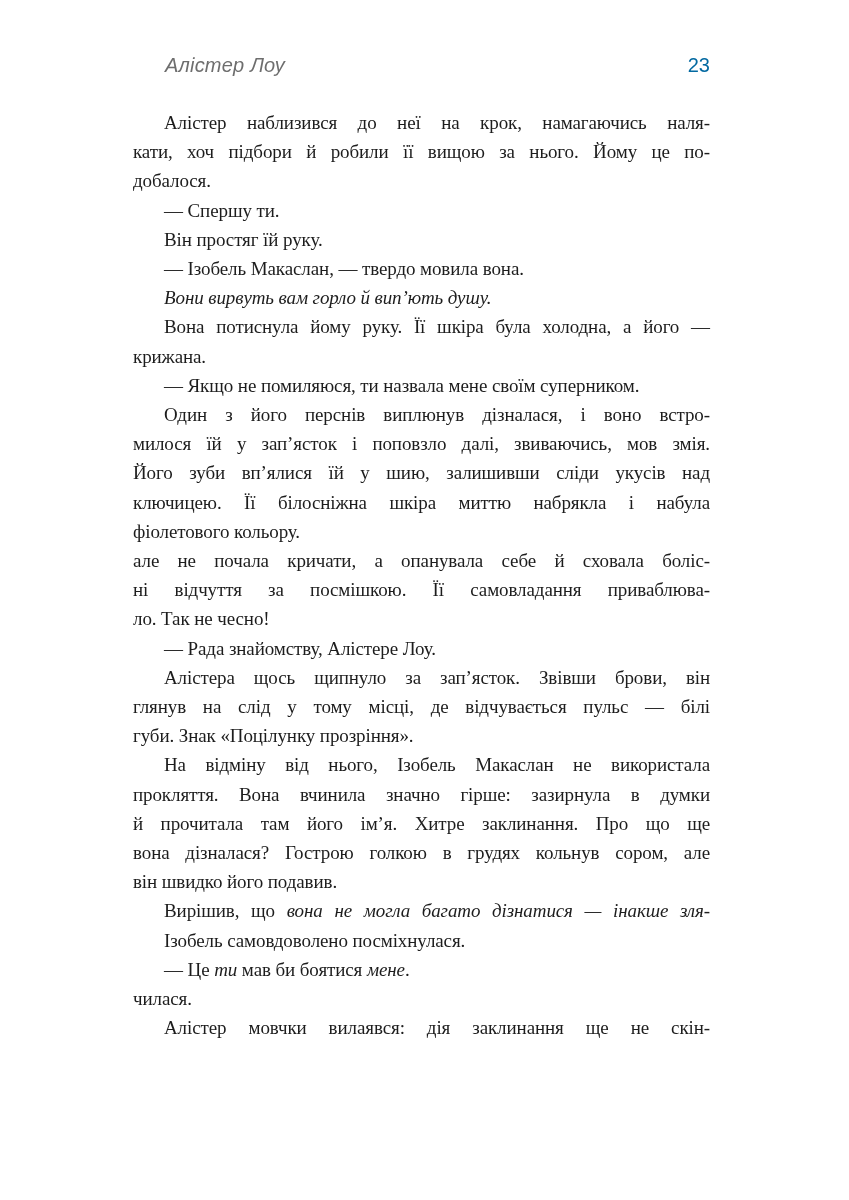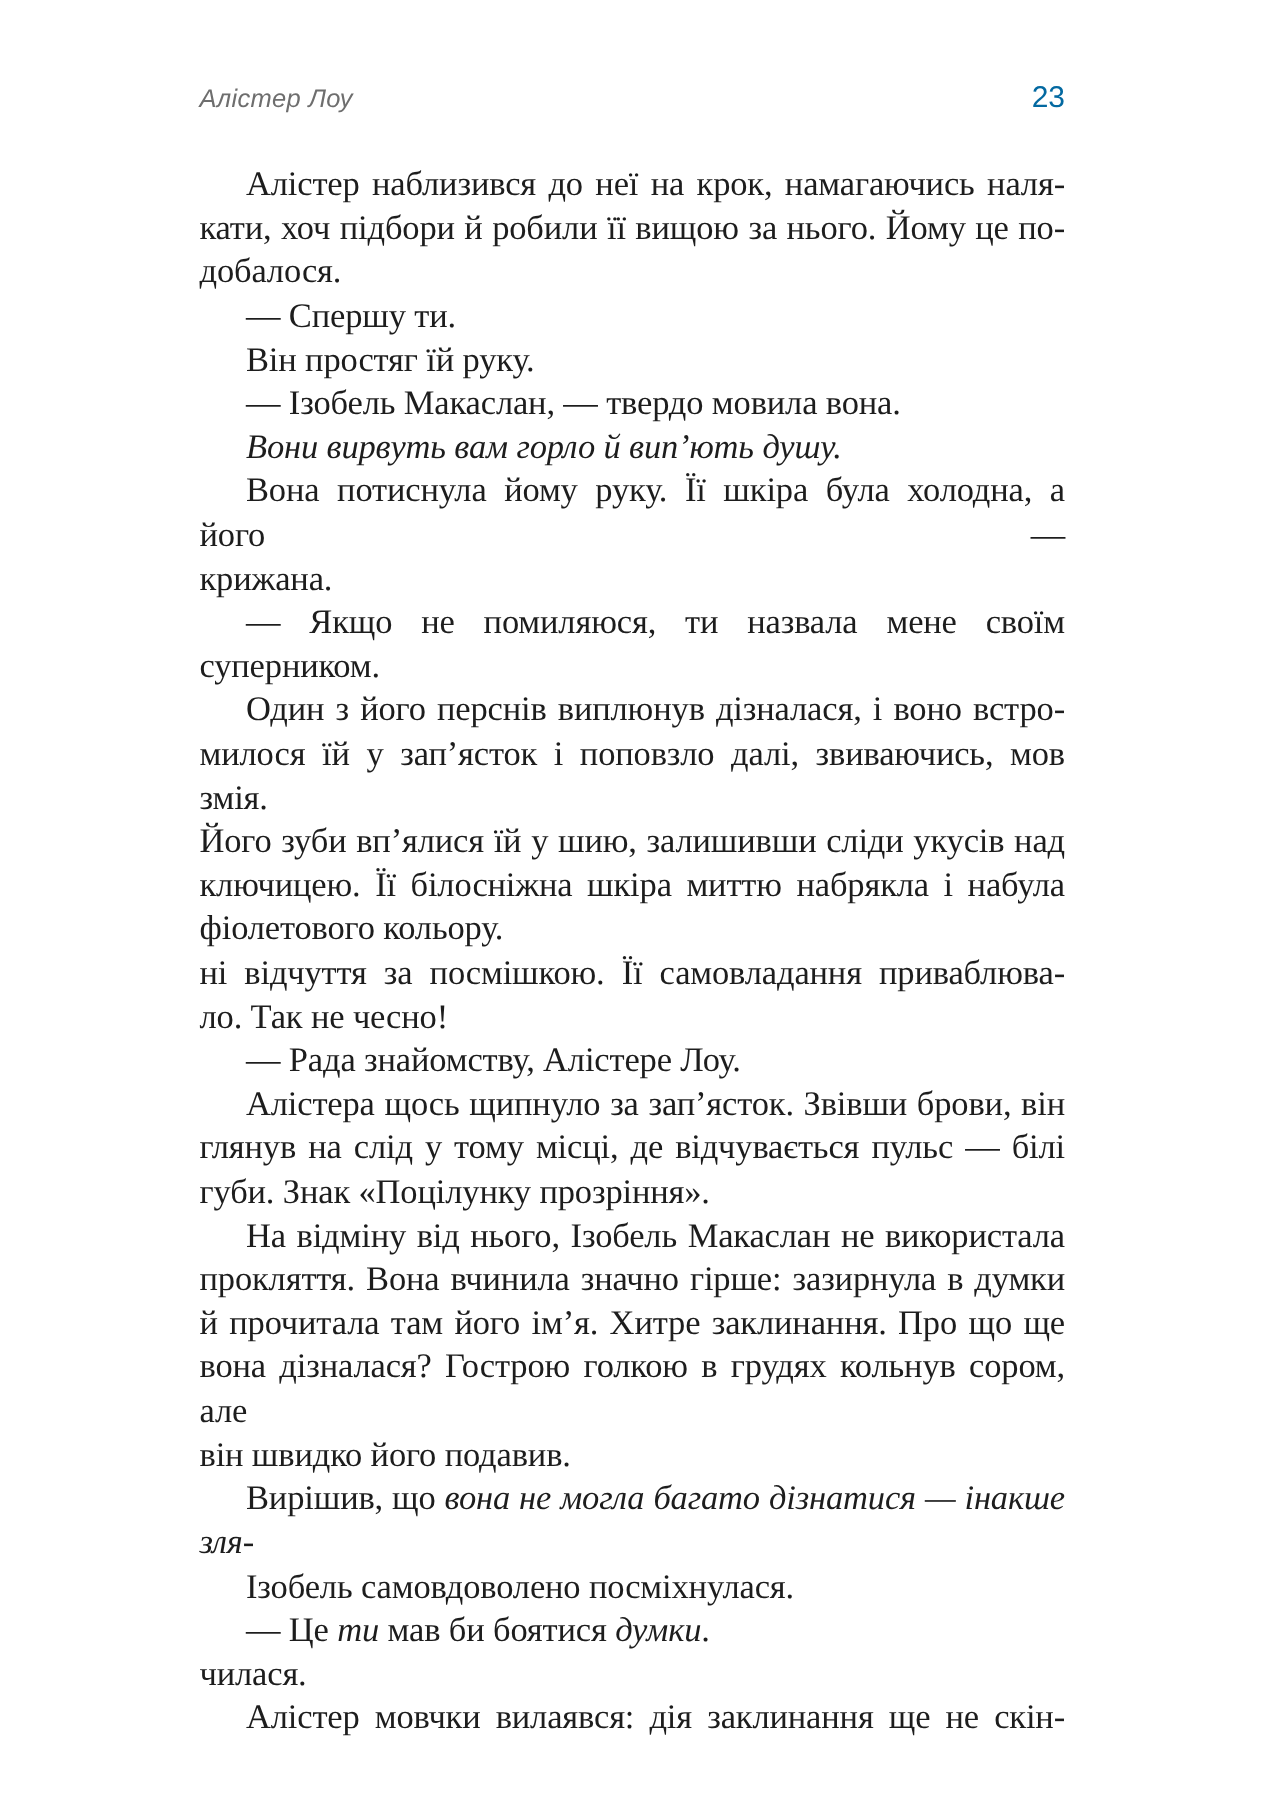--- a/index.html
+++ b/index.html
@@ -20,38 +20,39 @@
     left: 133px;
     top: 54px;
     width: 577px;
     display: flex;
     justify-content: space-between;
     align-items: baseline;
   }
   .running-title {
     font-family: "Liberation Sans", sans-serif;
     font-style: italic;
-    font-size: 17px;
+    font-size: 20px;
     color: #6e6e6e;
     letter-spacing: 0.2px;
+    margin-left: 32px;
   }
   .page-number {
     font-family: "Liberation Sans", sans-serif;
     font-size: 20px;
     color: #0369a1;
   }
   .text-block {
     position: absolute;
     left: 133px;
     top: 108px;
     width: 577px;
     color: #1d1d1d;
   }
   .line {
-    font-size: 23px;
+    font-size: 19px;
     line-height: 29.2px;
     text-align: justify;
     text-align-last: justify;
     letter-spacing: -0.1px;
     white-space: normal;
   }
   .line.end {
     text-align-last: left;
   }
   .line.ind {
@@ -82,30 +83,31 @@
       <div class="line ind end"><span class="rm">— Ізобель Макаслан, — твердо мовила вона.</span></div>
       <div class="line ind end"><span class="it">Вони вирвуть вам горло й вип’ють душу.</span></div>
       <div class="line ind"><span class="rm">Вона потиснула йому руку. Її шкіра була холодна, а його —</span></div>
       <div class="line end"><span class="rm">крижана.</span></div>
       <div class="line ind end"><span class="rm">— Якщо не помиляюся, ти назвала мене своїм суперником.</span></div>
       <div class="line ind"><span class="rm">Один з його перснів виплюнув дізналася, і воно встро-</span></div>
       <div class="line"><span class="rm">милося їй у зап’ясток і поповзло далі, звиваючись, мов змія.</span></div>
       <div class="line"><span class="rm">Його зуби вп’ялися їй у шию, залишивши сліди укусів над</span></div>
       <div class="line"><span class="rm">ключицею. Її білосніжна шкіра миттю набрякла і набула</span></div>
       <div class="line end"><span class="rm">фіолетового кольору.</span></div>
+      <div class="line"><span class="rm">але не почала кричати, а опанувала себе й сховала боліс-</span></div>
       <div class="line"><span class="rm">ні відчуття за посмішкою. Її самовладання приваблюва-</span></div>
       <div class="line end"><span class="rm">ло. Так не чесно!</span></div>
       <div class="line ind end"><span class="rm">— Рада знайомству, Алістере Лоу.</span></div>
       <div class="line ind"><span class="rm">Алістера щось щипнуло за зап’ясток. Звівши брови, він</span></div>
       <div class="line"><span class="rm">глянув на слід у тому місці, де відчувається пульс — білі</span></div>
       <div class="line end"><span class="rm">губи. Знак «Поцілунку прозріння».</span></div>
       <div class="line ind"><span class="rm">На відміну від нього, Ізобель Макаслан не використала</span></div>
       <div class="line"><span class="rm">прокляття. Вона вчинила значно гірше: зазирнула в думки</span></div>
       <div class="line"><span class="rm">й прочитала там його ім’я. Хитре заклинання. Про що ще</span></div>
       <div class="line"><span class="rm">вона дізналася? Гострою голкою в грудях кольнув сором, але</span></div>
       <div class="line end"><span class="rm">він швидко його подавив.</span></div>
       <div class="line ind"><span class="rm">Вирішив, що </span><span class="it">вона не могла багато дізнатися — інакше зля-</span></div>
       <div class="line ind end"><span class="rm">Ізобель самовдоволено посміхнулася.</span></div>
-      <div class="line ind end"><span class="rm">— Це </span><span class="it">ти</span><span class="rm"> мав би боятися </span><span class="it">думки</span><span class="rm">.</span></div>
+      <div class="line ind end"><span class="rm">— Це </span><span class="it">ти</span><span class="rm"> мав би боятися </span><span class="it">мене</span><span class="rm">.</span></div>
       <div class="line end"><span class="rm">чилася.</span></div>
       <div class="line ind"><span class="rm">Алістер мовчки вилаявся: дія заклинання ще не скін-</span></div>
     </main>
 </div>
 
 </body></html>

